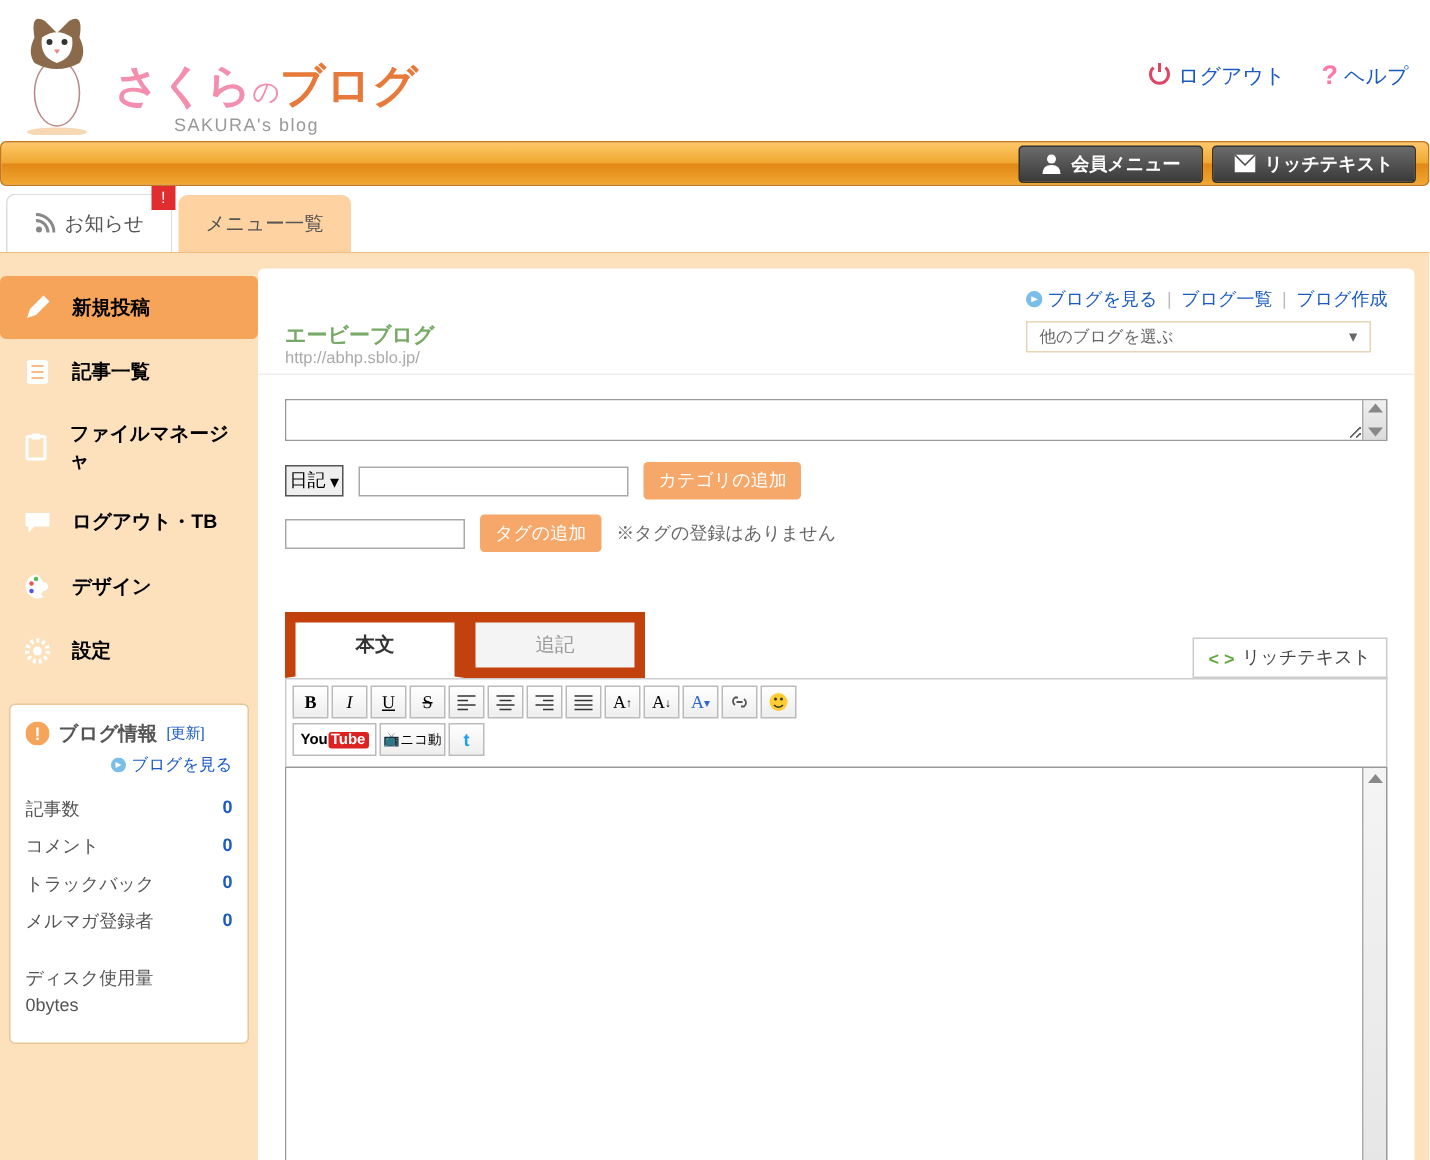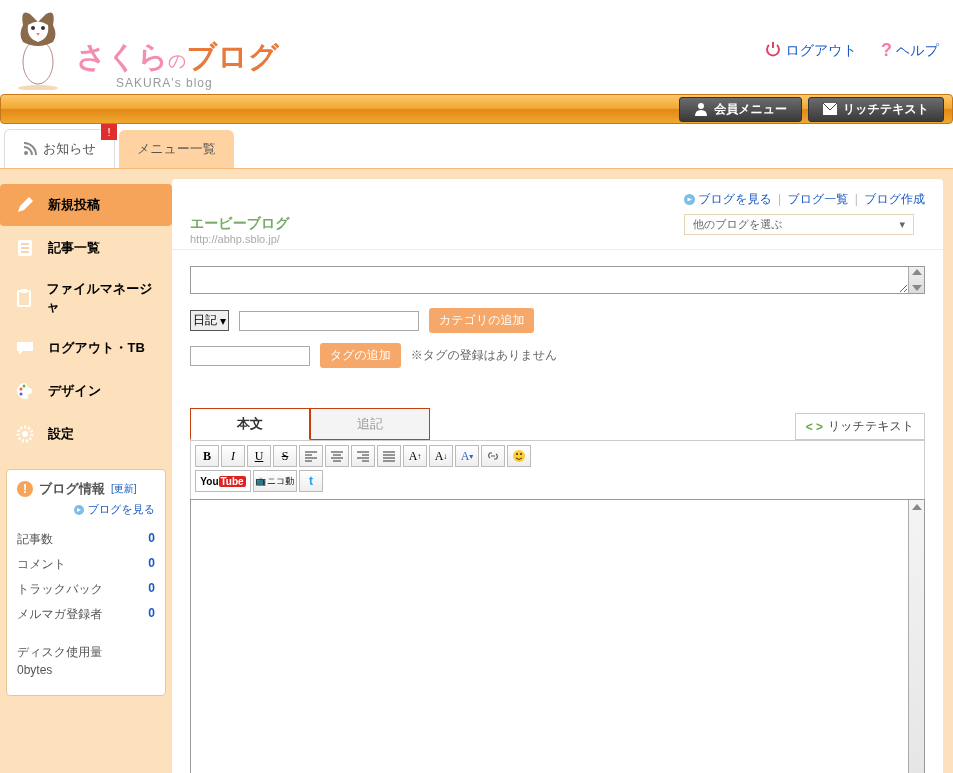--- a/index.html
+++ b/index.html
@@ -71,21 +71,21 @@
 .cat-sel { border: 1px solid #555; padding: 1px 2px; font-size: 12px; display: flex; align-items: center; gap: 3px; background: #efefef; }
 .input-sm { border: 1px solid #aaa; height: 20px; width: 180px; }
 .input-sm.w120 { width: 120px; }
 .btn-orange { background: #f6a86a; color: #fff; border: none; padding: 4px 10px; border-radius: 3px; font-size: 12px; cursor: pointer; }
 .muted { color: #666; font-size: 12px; }
 
 .row3 { margin-top: 10px; display: flex; align-items: center; gap: 10px; }
 
 .editor-tabs-row { margin-top: 24px; display: flex; justify-content: space-between; align-items: flex-end; padding: 0 18px; }
 .ed-tabs { display: flex; }
-.ed-tab { width: 120px; text-align: center; padding: 6px 0; border: 1px solid #c2410c; font-size: 13px; cursor: pointer; color: #666; }
+.ed-tab { width: 120px; text-align: center; padding: 6px 0; border: 7px solid #c2410c; font-size: 13px; cursor: pointer; color: #666; }
 .ed-tab.active { background: #fff; border-bottom: 1px solid #fff; font-weight: bold; color: #333; }
 .ed-tab.inactive { background: #f4f4f4; color: #999; }
 .rich-btn { border: 1px solid #ccc; padding: 4px 10px; background: #fff; cursor: pointer; display: flex; align-items: center; gap: 5px; font-size: 12px; color: #444; }
 
 .toolbar { margin: 0 18px; border: 1px solid #ccc; border-bottom: none; padding: 4px; background: #fff; }
 .tb-row { display: flex; gap: 2px; margin-bottom: 3px; }
 .tb-btn { width: 24px; height: 22px; border: 1px solid #bbb; background: linear-gradient(#fff,#eee); display: flex; align-items: center; justify-content: center; font-size: 12px; cursor: pointer; font-family: "Times New Roman", serif; }
 .tb-btn.bold { font-weight: bold; }
 .tb-btn.italic { font-style: italic; }
 .tb-btn.uline { text-decoration: underline; }

